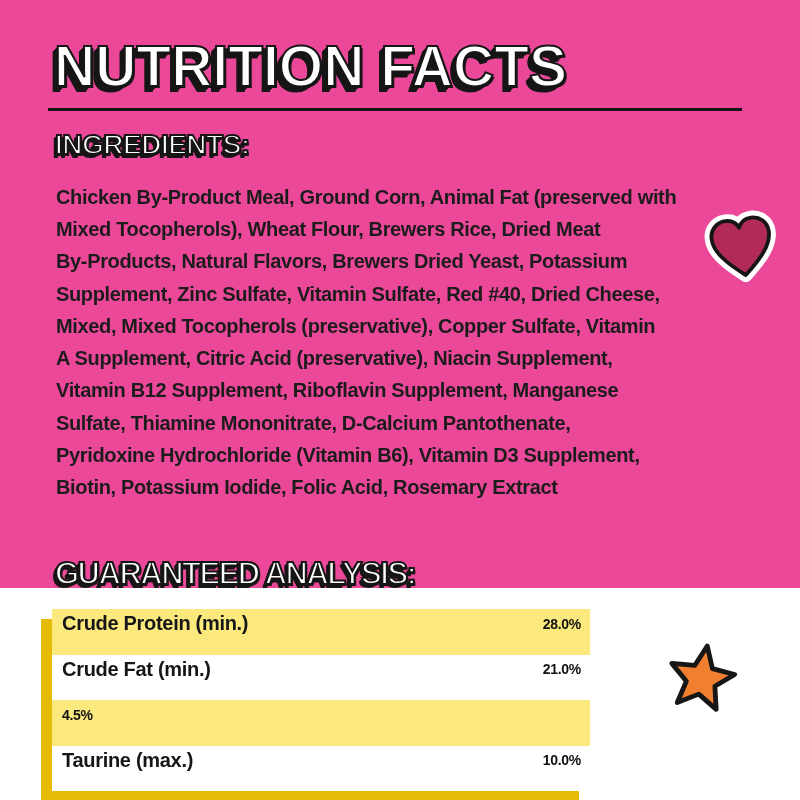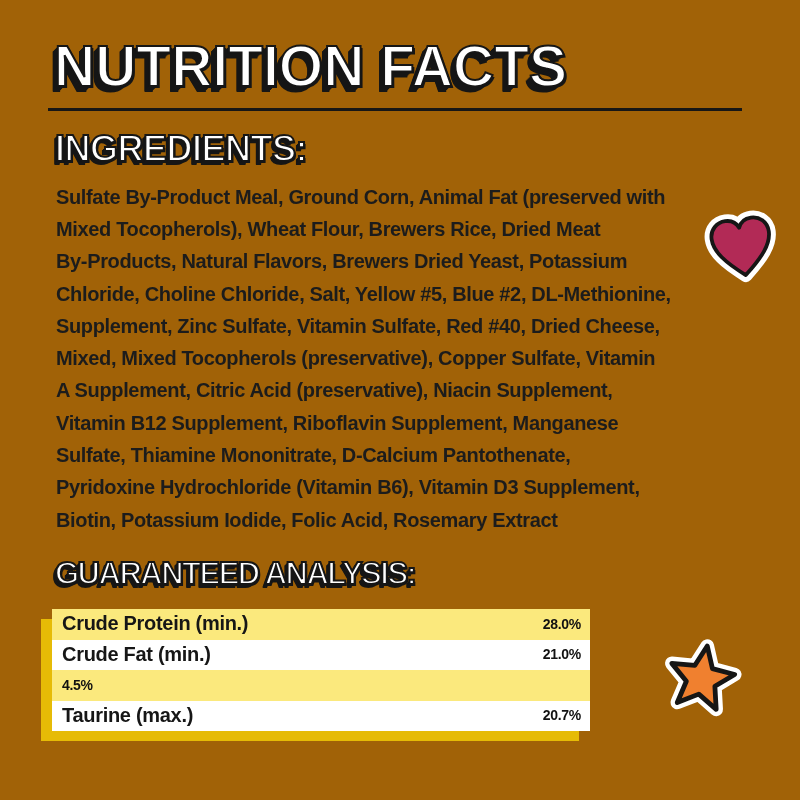--- a/index.html
+++ b/index.html
@@ -1,19 +1,19 @@
 <!DOCTYPE html>
 <html><head>
 <meta charset="utf-8">
 <style>
   html,body{margin:0;padding:0;}
   body{width:800px;height:800px;overflow:hidden;}
   .canvas{
-    position:relative;width:800px;height:800px;
-    background:#a16207;
+    position:relative;width:800px;height:588px;
+    background:#ec4899;
     font-family:"Liberation Sans",sans-serif;
     color:#1B1B1B;
   }
   
   .sticker{
     position:absolute;
     color:#FFFFFF;
     font-weight:700;
     -webkit-text-stroke:2px #161616;
     white-space:nowrap;
@@ -21,21 +21,21 @@
   }
   .page-title{
     left:54px;top:38px;
     font-size:57px;letter-spacing:0;
     text-shadow:
       -1px 1px 0 #161616,-2px 2px 0 #161616,-3px 3px 0 #161616,
       -4px 4px 0 #161616,-5px 5px 0 #161616,-5px 6px 0 #161616,
       2px 2px 0 #161616;
   }
   .section-title{
-    font-size:36px;letter-spacing:-0.5px;
+    font-size:28px;letter-spacing:-0.5px;
     text-shadow:
       -1px 1px 0 #161616,-2px 2px 0 #161616,-3px 3px 0 #161616,
       -3px 4px 0 #161616,1.5px 1.5px 0 #161616;
   }
   .ingredients-title{left:55px;top:131px;}
   .analysis-title{left:55px;top:558px;font-size:31px;letter-spacing:-1.5px;}
   .rule{
     position:absolute;left:48px;top:108px;width:694px;height:3px;
     background:#161616;
   }
@@ -48,21 +48,21 @@
     font-size:20px;font-weight:700;letter-spacing:-0.35px;
     white-space:nowrap;color:#1c1c1c;
   }
   
   .ga-table{
     position:absolute;left:52px;top:609px;width:538px;
     box-shadow:-11px 10px 0 #E6BB06;
   }
   .ga-row{
     height:29.5px;display:flex;align-items:center;
-    justify-content:space-between;padding:0 9px 1px 10px;
+    justify-content:space-between;padding:0 9px 16px 10px;
   }
   .ga-row:nth-child(odd){background:#FBE97D;}
   .ga-row:nth-child(even){background:#FFFFFF;}
   .ga-label{font-size:20px;font-weight:700;letter-spacing:-0.3px;color:#161616;}
   .ga-value{font-size:14px;font-weight:800;letter-spacing:-0.3px;color:#111;}
   
   .heart-wrap{position:absolute;left:704px;top:210px;width:76px;height:76px;transform:rotate(-8deg);}
   .star-wrap{position:absolute;left:662px;top:636px;width:80px;height:80px;transform:rotate(10deg);}
   svg{display:block;}
 </style>
@@ -70,24 +70,23 @@
 <body>
 
 <div class="canvas">
 
   <div class="sticker page-title">NUTRITION FACTS</div>
   <div class="rule"></div>
 
   <div class="sticker section-title ingredients-title">INGREDIENTS:</div>
 
   <div class="ingredients-text">
-    <div class="ing-line">Sulfate By-Product Meal, Ground Corn, Animal Fat (preserved with</div>
+    <div class="ing-line">Chicken By-Product Meal, Ground Corn, Animal Fat (preserved with</div>
     <div class="ing-line">Mixed Tocopherols), Wheat Flour, Brewers Rice, Dried Meat</div>
     <div class="ing-line">By-Products, Natural Flavors, Brewers Dried Yeast, Potassium</div>
-    <div class="ing-line">Chloride, Choline Chloride, Salt, Yellow #5, Blue #2, DL-Methionine,</div>
     <div class="ing-line">Supplement, Zinc Sulfate, Vitamin Sulfate, Red #40, Dried Cheese,</div>
     <div class="ing-line">Mixed, Mixed Tocopherols (preservative), Copper Sulfate, Vitamin</div>
     <div class="ing-line">A Supplement, Citric Acid (preservative), Niacin Supplement,</div>
     <div class="ing-line">Vitamin B12 Supplement, Riboflavin Supplement, Manganese</div>
     <div class="ing-line">Sulfate, Thiamine Mononitrate, D-Calcium Pantothenate,</div>
     <div class="ing-line">Pyridoxine Hydrochloride (Vitamin B6), Vitamin D3 Supplement,</div>
     <div class="ing-line">Biotin, Potassium Iodide, Folic Acid, Rosemary Extract</div>
   </div>
 
   <div class="heart-wrap">
@@ -106,21 +105,21 @@
     </div>
     <div class="ga-row">
       <span class="ga-label">Crude Fat (min.)</span>
       <span class="ga-value">21.0%</span>
     </div>
     <div class="ga-row">
       <span class="ga-value">4.5%</span>
     </div>
     <div class="ga-row">
       <span class="ga-label">Taurine (max.)</span>
-      <span class="ga-value">20.7%</span>
+      <span class="ga-value">10.0%</span>
     </div>
   </div>
 
   <div class="star-wrap">
     <svg width="80" height="80" viewBox="0 0 100 100">
       <polygon points="50,12 61.2,38.6 89.9,41 68.1,59.9 74.7,88 50,73 25.3,88 31.9,59.9 10.1,41 38.8,38.6" fill="#FFFFFF" stroke="#FFFFFF" stroke-width="17" stroke-linejoin="round"></polygon>
       <polygon points="50,12 61.2,38.6 89.9,41 68.1,59.9 74.7,88 50,73 25.3,88 31.9,59.9 10.1,41 38.8,38.6" fill="#F0802F" stroke="#161616" stroke-width="6" stroke-linejoin="round"></polygon>
     </svg>
   </div>
 

